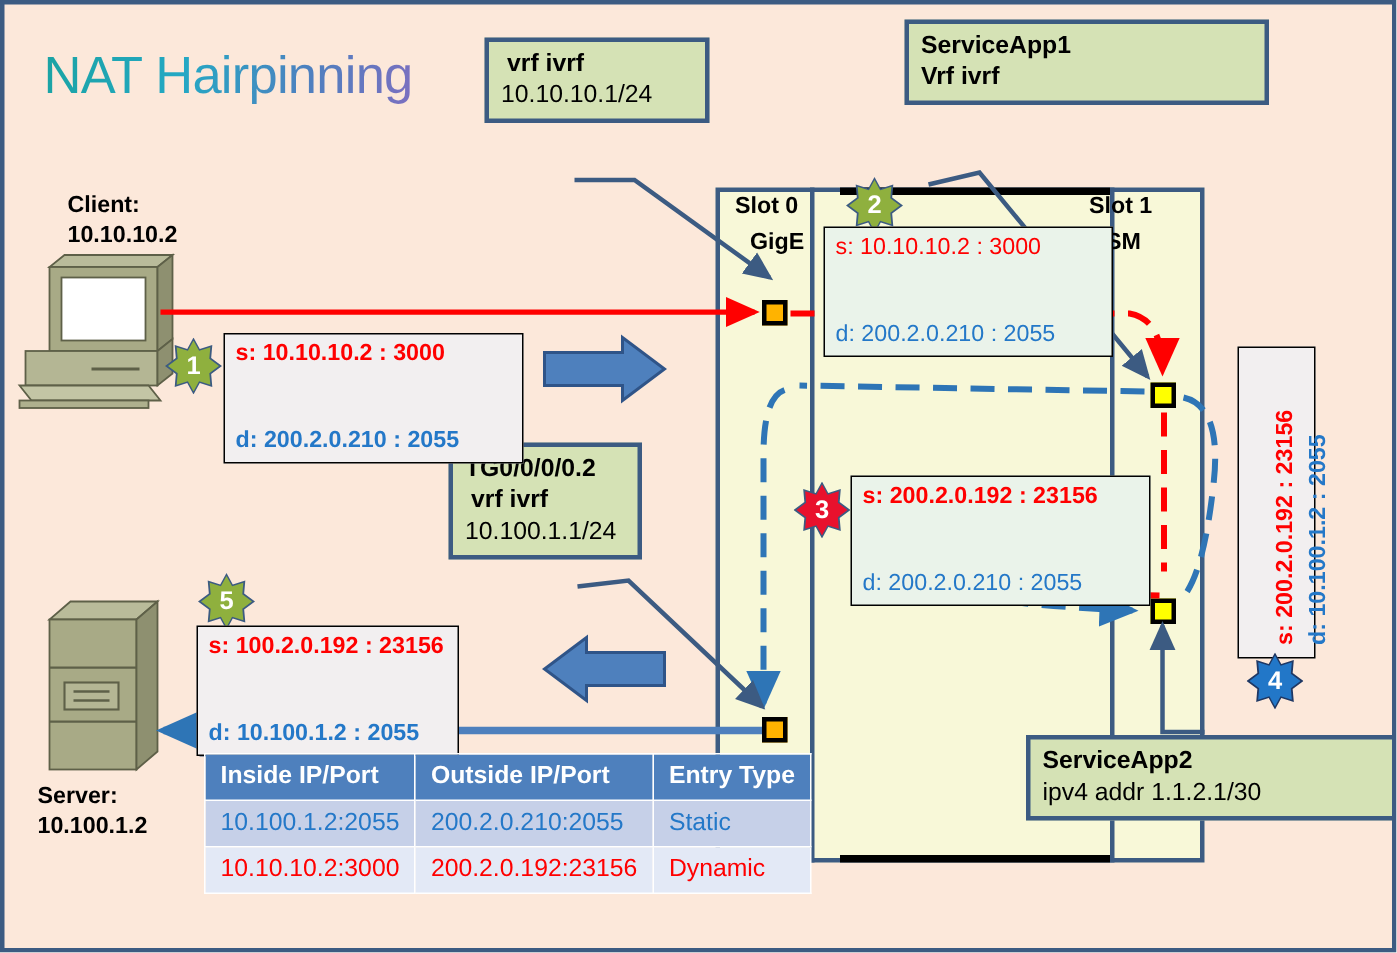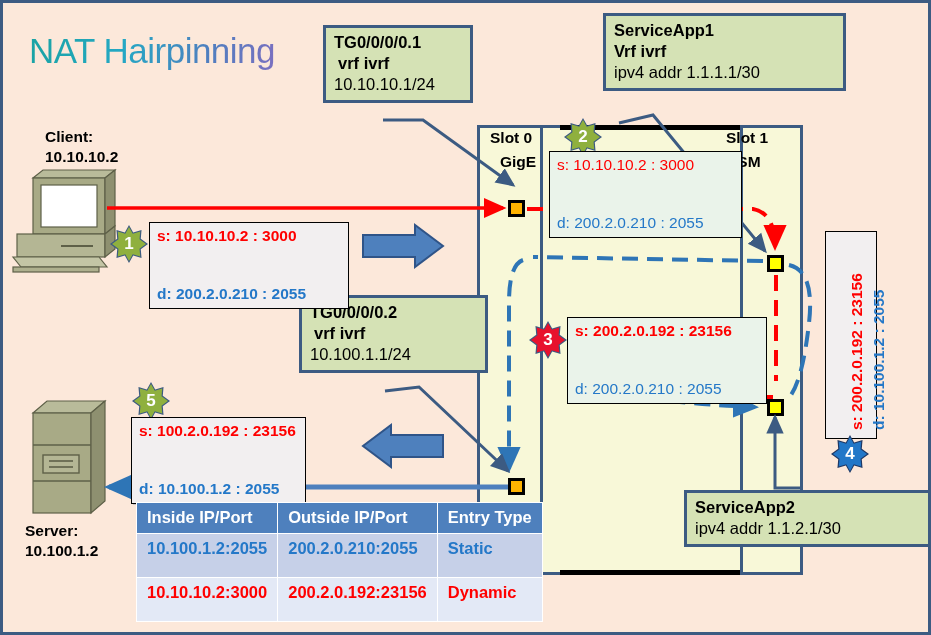--- a/index.html
+++ b/index.html
@@ -156,23 +156,23 @@
   #nat-table th {
     background: #4e80bd;
     color: #ffffff;
     font-weight: bold;
     text-align: left;
     padding: 5px 10px 6px 10px;
     border: 1.5px solid #ffffff;
     white-space: nowrap;
   }
   #nat-table td {
-    padding: 5px 10px 19px 10px;
+    padding: 5px 10px 6px 10px;
     border: 1.5px solid #ffffff;
-    font-weight: bold;
+    font-weight: normal;
     white-space: nowrap;
   }
   #nat-table tr.row-static td { background: #c6d0e8; color: #2478c8; }
   #nat-table tr.row-dynamic td { background: #e3e9f6; color: #ff0000; }
 
   svg.overlay {
     position: absolute;
     left: 0; top: 0;
     width: 931px; height: 635px;
     pointer-events: none;
@@ -269,35 +269,33 @@
   <div class="abs node-label" style="left:42px; top:124px;">
     <div>Client:</div>
     <div>10.10.10.2</div>
   </div>
   <div class="abs node-label" style="left:22px; top:518px;">
     <div>Server:</div>
     <div>10.100.1.2</div>
   </div>
 
   <div class="abs green-box" style="left:320px; top:22px; width:150px;">
-    <div class="bold">TG0/0/0/0.1</div>
     <div class="bold" style="padding-left:4px;">vrf ivrf</div>
     <div>10.10.10.1/24</div>
   </div>
 
-  <div class="abs green-box" style="left:296px; top:292px; width:189px;">
+  <div class="abs green-box" style="left:296px; top:292px; width:129px;">
     <div class="bold">TG0/0/0/0.2</div>
     <div class="bold" style="padding-left:4px;">vrf ivrf</div>
     <div>10.100.1.1/24</div>
   </div>
 
   <div class="abs green-box" style="left:600px; top:10px; width:243px;">
     <div class="bold">ServiceApp1</div>
     <div class="bold">Vrf ivrf</div>
-    <div>ipv4 addr 1.1.1.1/30</div>
   </div>
 
   <div class="abs green-box" style="left:681px; top:487px; width:280px;">
     <div class="bold">ServiceApp2</div>
     <div>ipv4 addr 1.1.2.1/30</div>
   </div>
 
   <div class="abs badge-wrap badge-green-outer" style="left:107px; top:222px;">
     <div class="badge">1</div>
   </div>

